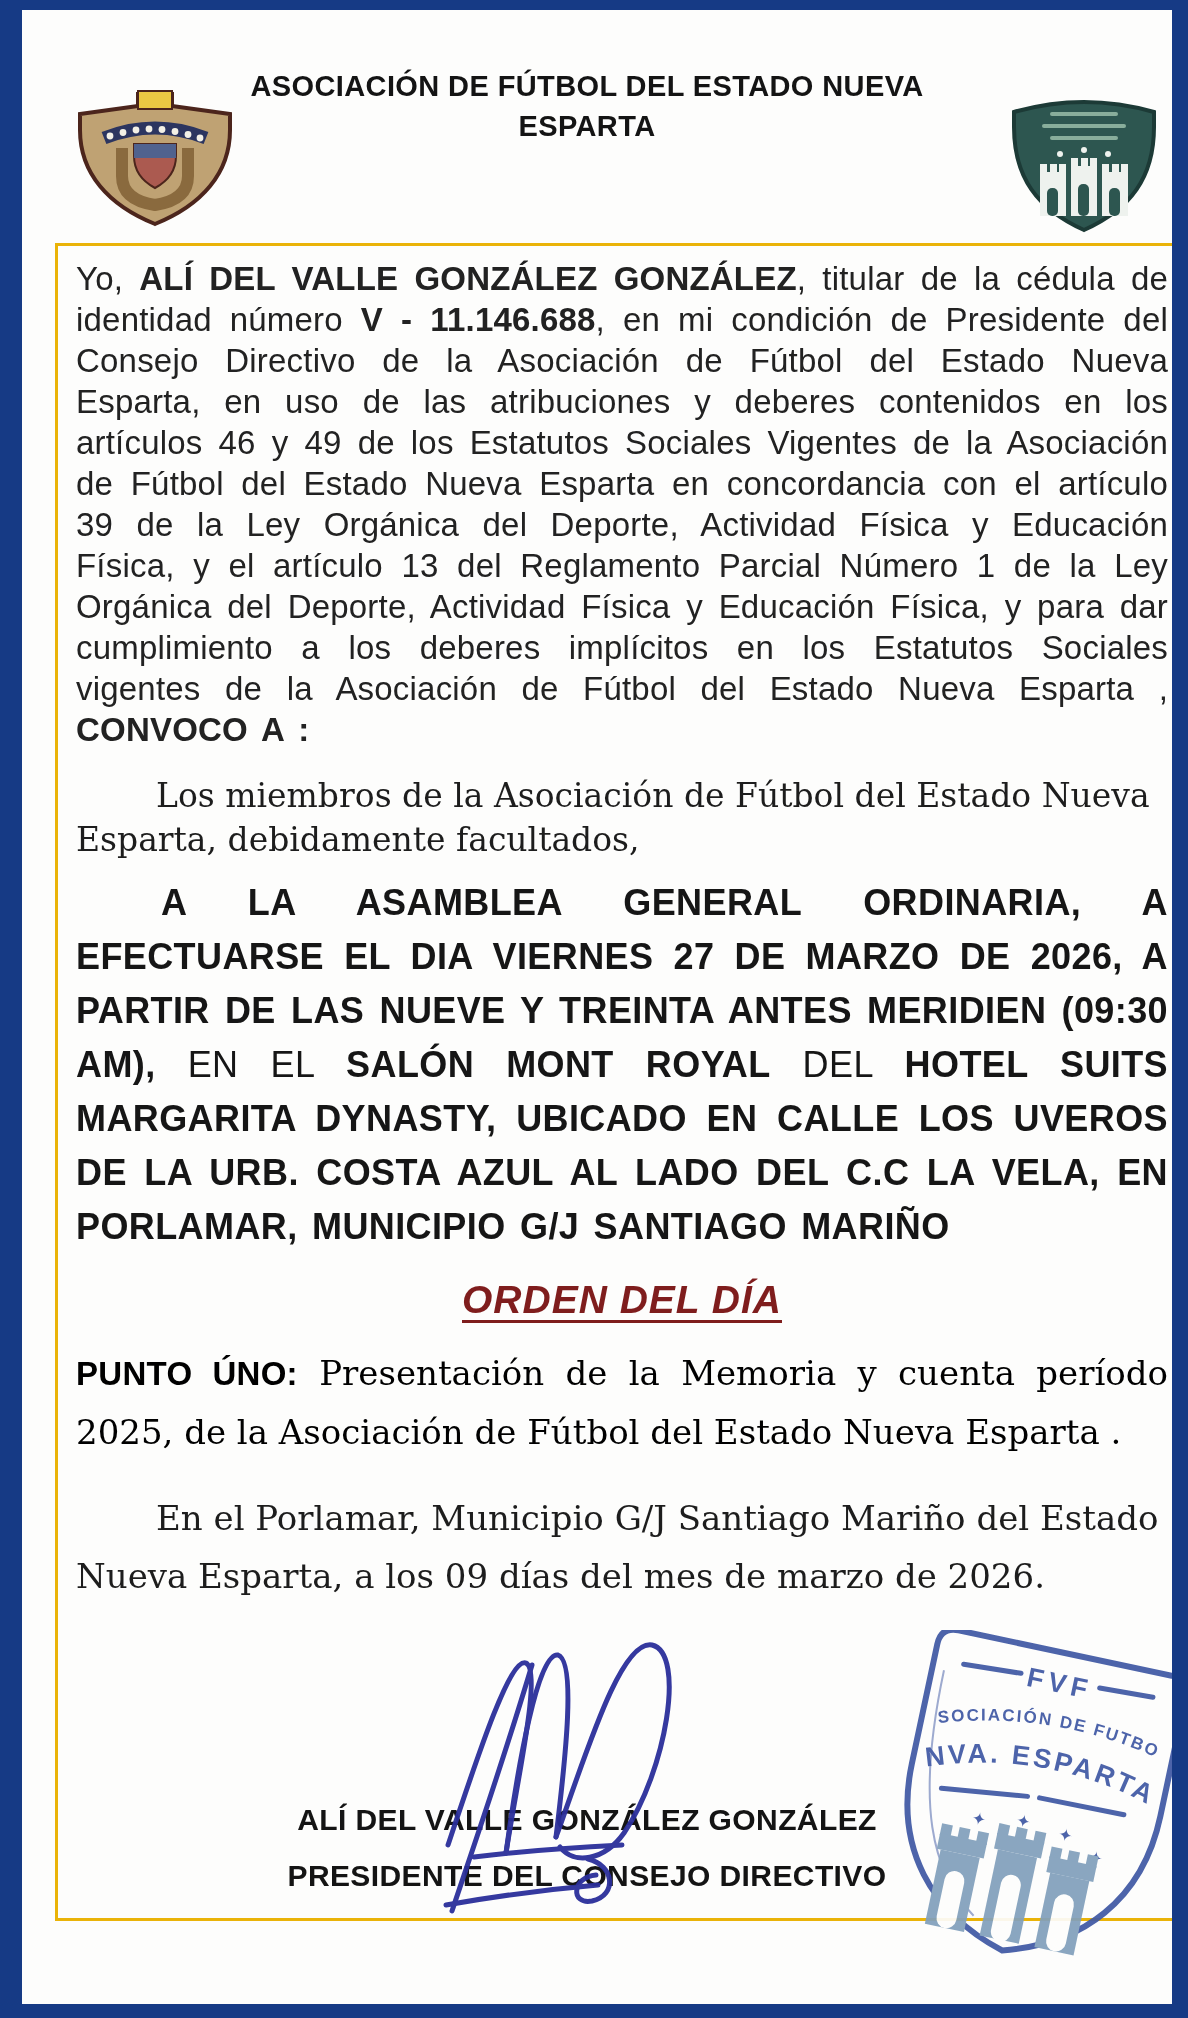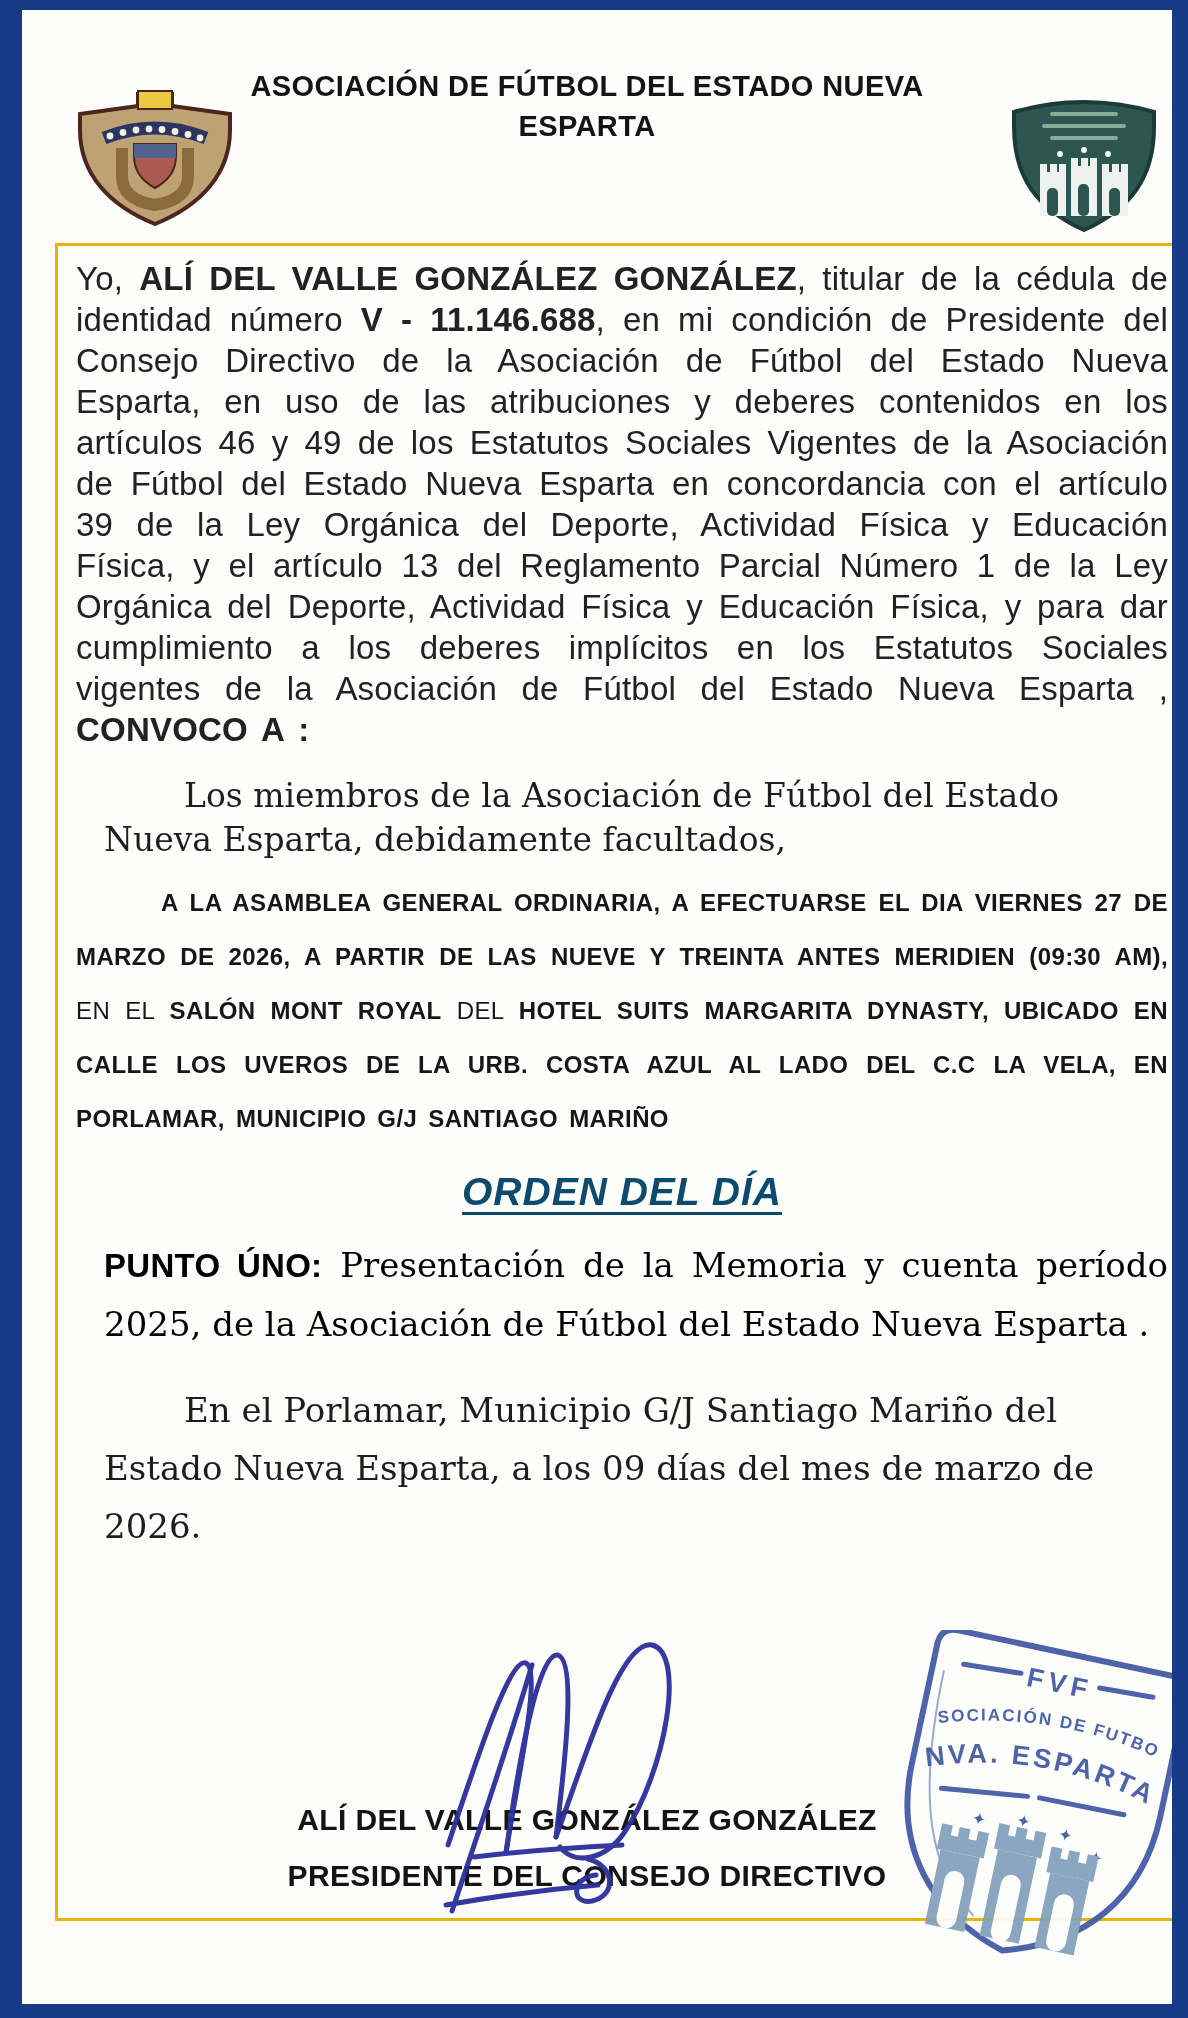--- a/index.html
+++ b/index.html
@@ -30,32 +30,32 @@
     border:3px solid #eab308;
     padding:12px 20px 8px 18px;
     display:flex;flex-direction:column;
   }
   p{margin:0;}
   .b{font-weight:bold;}
   .opening{
     font-size:33px;line-height:41px;text-align:justify;
     word-spacing:5px;letter-spacing:.2px;color:#222;
   }
-  .serif{font-family:"DejaVu Serif",serif;margin-left:28px;}
+  .serif{font-family:"DejaVu Serif",serif;}
   .members{
     margin-top:24px;font-size:33px;line-height:44px;
     text-indent:80px;color:#1d1d1d;
   }
   .assembly{
-    margin-top:14px;font-size:24px;line-height:54px;
+    margin-top:14px;font-size:36px;line-height:54px;
     text-align:justify;text-indent:85px;word-spacing:4px;letter-spacing:.4px;color:#161616;
   }
   .orden{
     margin:24px 0 0 0;text-align:center;
-    font-size:39px;font-weight:bold;font-style:italic;letter-spacing:1px;color:#0c4a6e;
+    font-size:39px;font-weight:bold;font-style:italic;letter-spacing:1px;color:#7f1d1d;
   }
   .orden span{text-decoration:underline;text-underline-offset:7px;text-decoration-thickness:3px;}
   .punto{font-size:34px;line-height:58px;color:#000000;text-align:justify;}
   .punto-uno{margin-top:22px;}
   .punto-dos{margin-top:34px;}
   .punto .lbl{font-family:"Liberation Sans",sans-serif;font-weight:bold;font-size:33px;letter-spacing:.3px;}
   .closing{
     margin-top:28px;font-size:34px;line-height:58px;
     text-indent:80px;color:#1d1d1d;
   }

